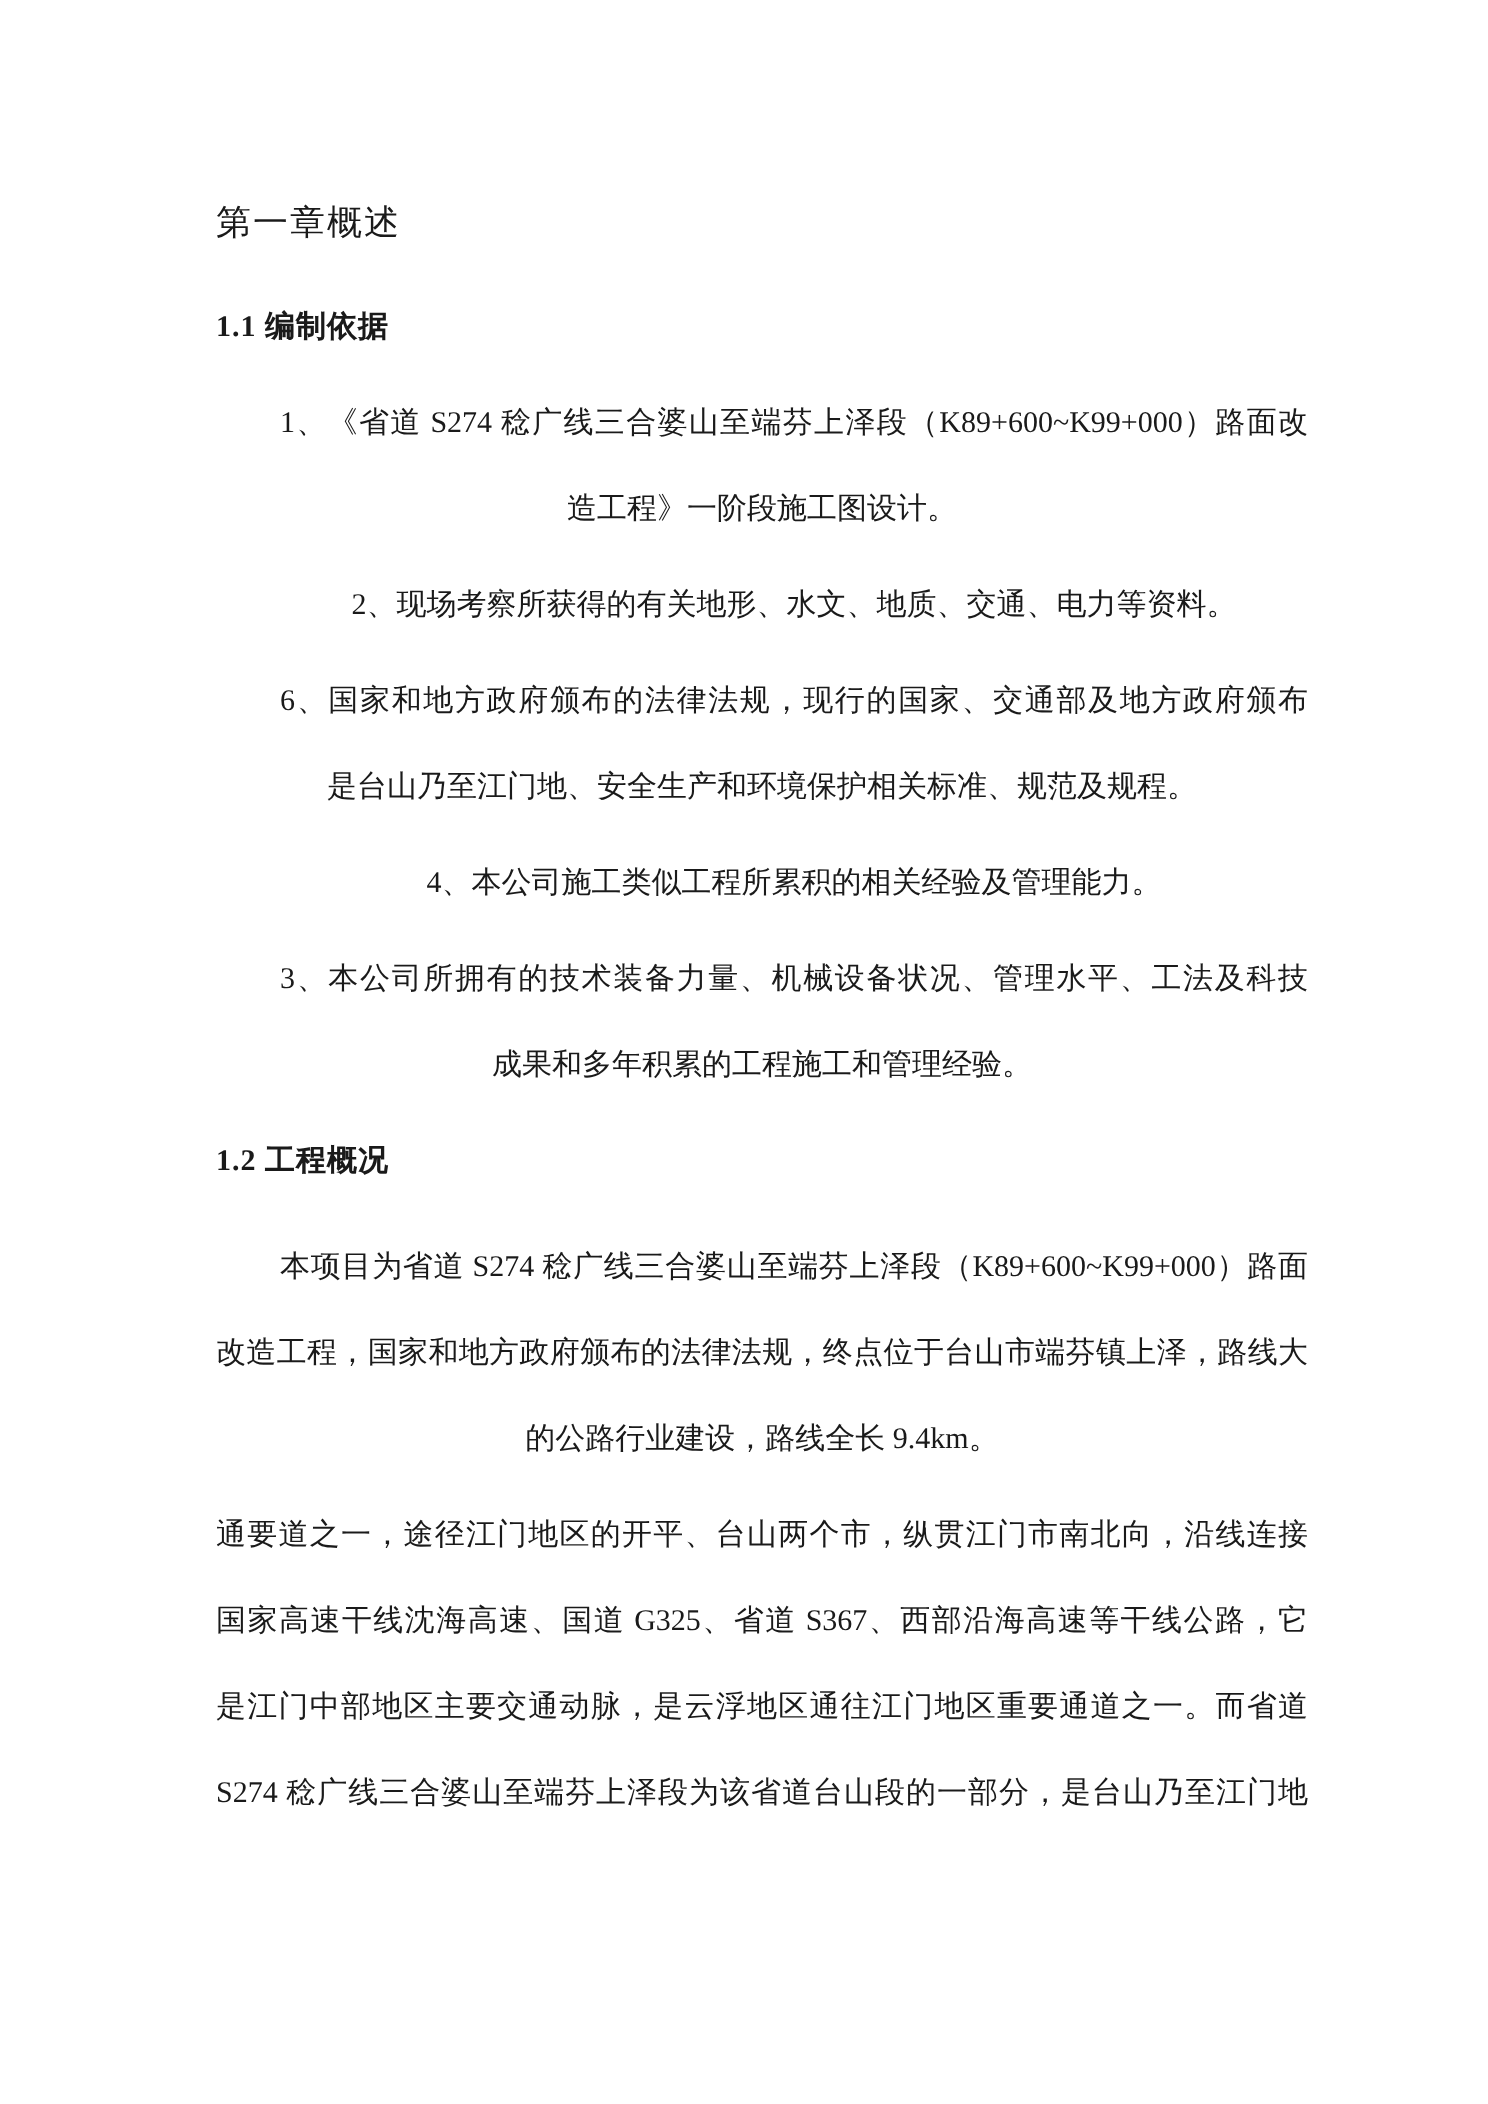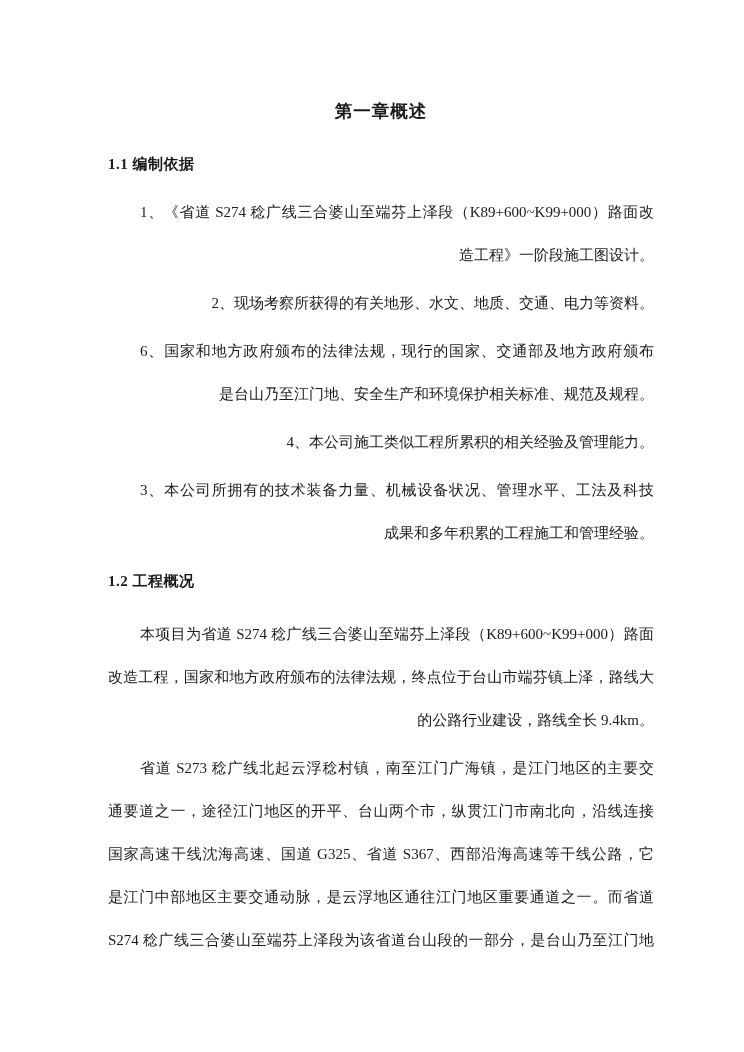--- a/index.html
+++ b/index.html
@@ -17,46 +17,45 @@
     overflow: hidden;
   }
   .content {
     position: absolute;
     left: 108px;
     top: 90px;
     width: 546px;
   }
   .h-chapter {
     font-size: 17.5px;
-    font-weight: bold;
+    font-weight: normal;
     line-height: 43px;
     margin: 0 0 10px 0;
     letter-spacing: 1px;
-    text-align: center;
   }
   .h-section {
     font-size: 15px;
     font-weight: bold;
     line-height: 43px;
     margin: 0 0 5px 0;
     letter-spacing: 0.5px;
   }
   .h-section.second {
     margin-top: 5px;
     margin-bottom: 10px;
   }
   .para {
     margin: 0 0 5px 0;
   }
   .line {
     font-size: 15px;
     line-height: 43px;
     height: 43px;
     overflow: hidden;
-    text-align: right;
+    text-align: center;
   }
   .line.indent {
     text-indent: 32px;
   }
   .line.fill {
     text-align: justify;
     text-align-last: justify;
   }
 </style>
 </head>
@@ -94,21 +93,20 @@
 
     <div class="h-section second">1.2 工程概况</div>
 
     <div class="para">
       <div class="line indent fill">本项目为省道 S274 稔广线三合婆山至端芬上泽段（K89+600~K99+000）路面</div>
       <div class="line fill">改造工程，国家和地方政府颁布的法律法规，终点位于台山市端芬镇上泽，路线大</div>
       <div class="line">的公路行业建设，路线全长 9.4km。</div>
     </div>
 
     <div class="para">
-      <div class="line indent fill">省道 S273 稔广线北起云浮稔村镇，南至江门广海镇，是江门地区的主要交</div>
       <div class="line fill">通要道之一，途径江门地区的开平、台山两个市，纵贯江门市南北向，沿线连接</div>
       <div class="line fill">国家高速干线沈海高速、国道 G325、省道 S367、西部沿海高速等干线公路，它</div>
       <div class="line fill">是江门中部地区主要交通动脉，是云浮地区通往江门地区重要通道之一。而省道</div>
       <div class="line fill">S274 稔广线三合婆山至端芬上泽段为该省道台山段的一部分，是台山乃至江门地</div>
     </div>
 
   </div>
 </div>
 
 </body></html>

